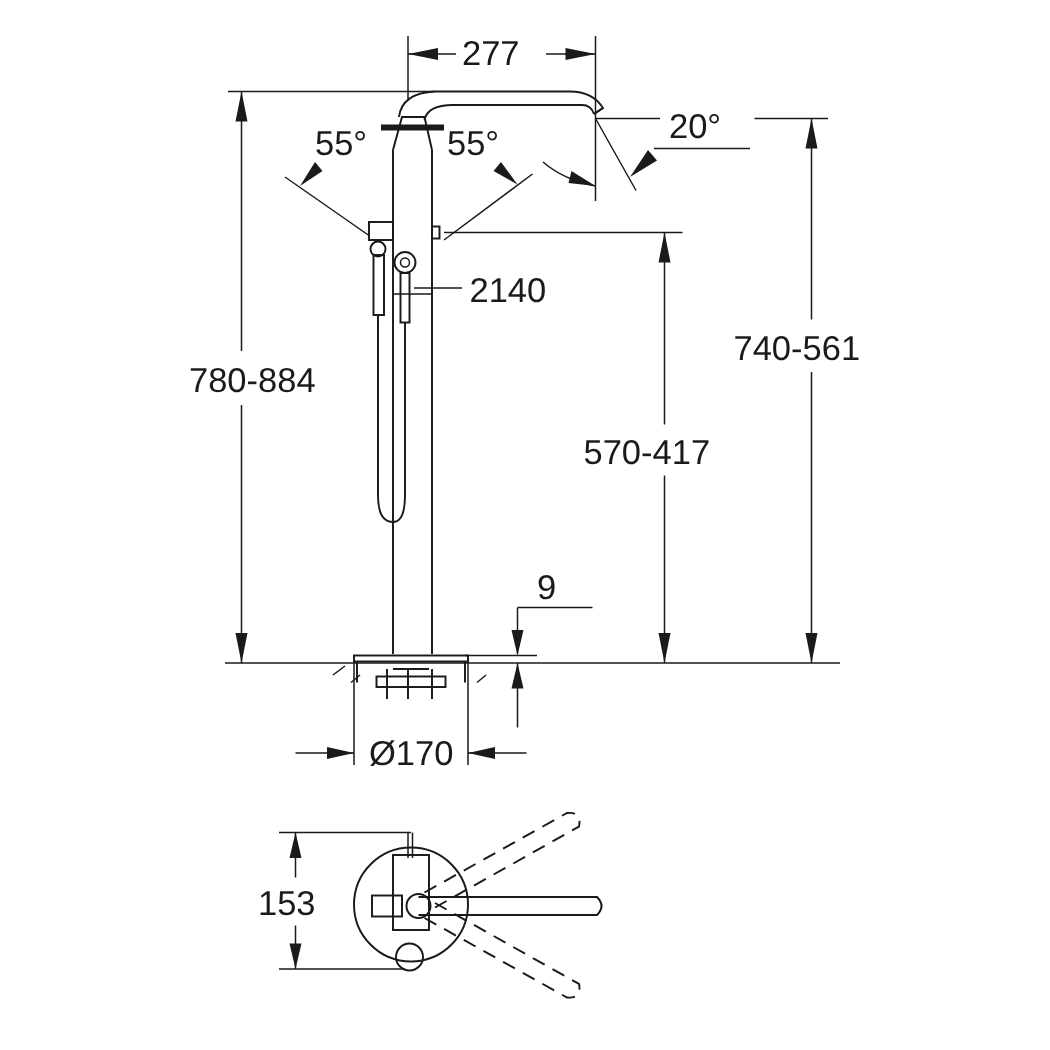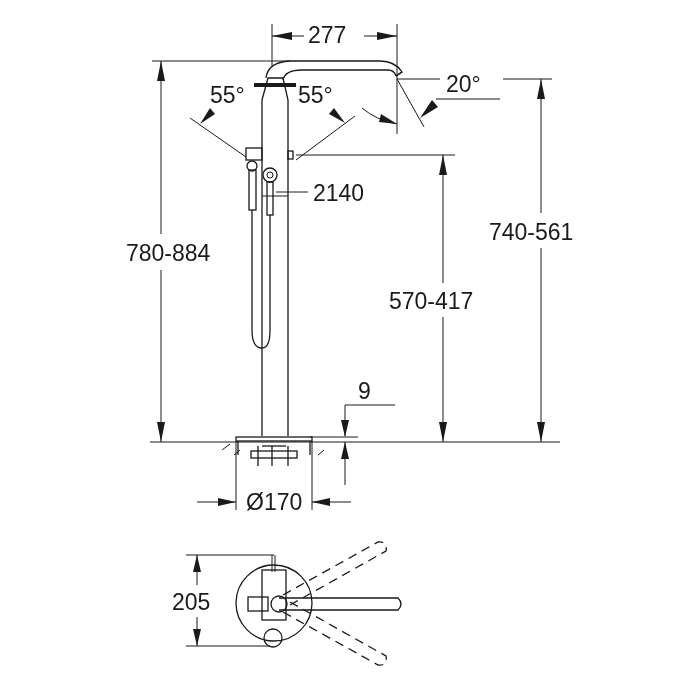--- a/index.html
+++ b/index.html
@@ -159,14 +159,14 @@
 <div class="lbl" style="left:308px; top:24px;">277</div>
 <div class="lbl" style="left:446px; top:73px;">20°</div>
 <div class="lbl" style="left:210px; top:84px;">55°</div>
 <div class="lbl" style="left:298px; top:84px;">55°</div>
 <div class="lbl" style="left:313px; top:182px;">2140</div>
 <div class="lbl" style="left:126px; top:242px;">780-884</div>
 <div class="lbl" style="left:489px; top:221px;">740-561</div>
 <div class="lbl" style="left:389px; top:290px;">570-417</div>
 <div class="lbl" style="left:358px; top:380px;">9</div>
 <div class="lbl" style="left:246px; top:491px;">Ø170</div>
-<div class="lbl" style="left:172px; top:591px;">205</div>
+<div class="lbl" style="left:172px; top:591px;">153</div>
 </div>
 
 </body></html>

